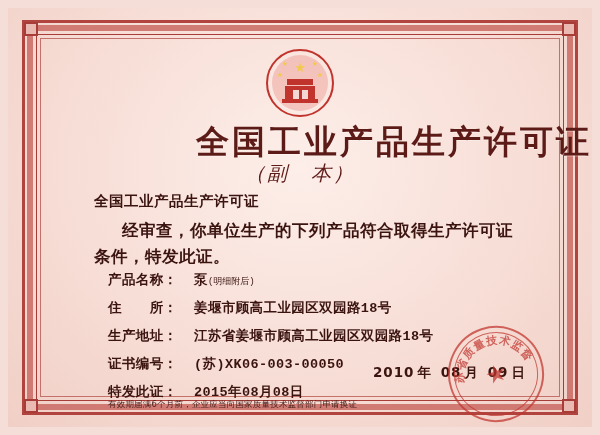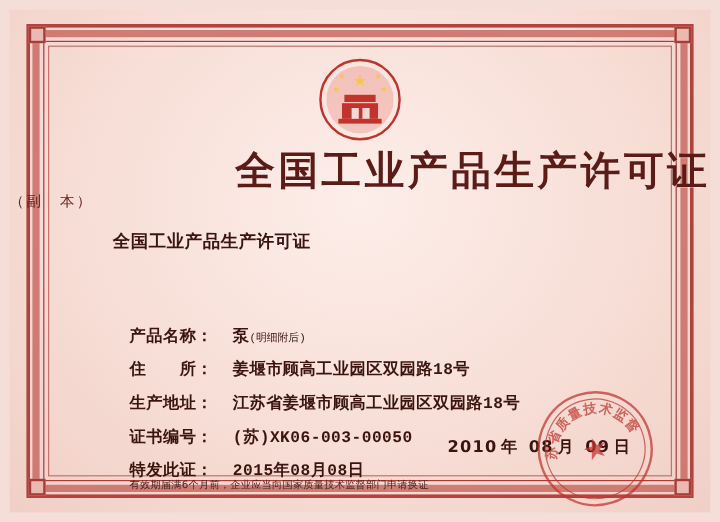--- a/index.html
+++ b/index.html
@@ -96,23 +96,25 @@
     font-size: 33px;
     font-weight: bold;
     letter-spacing: 3px;
     color: #5d1b18;
     text-shadow: 0 1px 0 rgba(255,255,255,.35);
   }
   .subtitle {
     position: absolute;
     left: 0; right: 0;
     top: 152px;
-    font-size: 12px;
+    text-align: center;
+    font-size: 20px;
     color: #5d1b18;
     letter-spacing: 2px;
+    font-style: italic;
   }
 
   
   .body-block {
     position: absolute;
     left: 86px;
     right: 60px;
     top: 184px;
     color: #3b1410;
   }
@@ -268,20 +270,22 @@
         </svg>
       </div>
     </div>
 
     <div class="title">全国工业产品生产许可证</div>
     <div class="subtitle">（副　本）</div>
 
     <div class="body-block">
       <div class="company">全国工业产品生产许可证</div>
       <div class="statement">
+        <span>经审查，你单位生产的下列产品符合取得生产许可证</span>
+        <span class="line2">条件，特发此证。</span>
       </div>
     </div>
 
     <div class="fields">
 
       <div class="row">
         <span class="label">产品名称：</span>
         <span class="value">
           <span>泵</span><span class="small-note">(明细附后)</span>
         </span>

